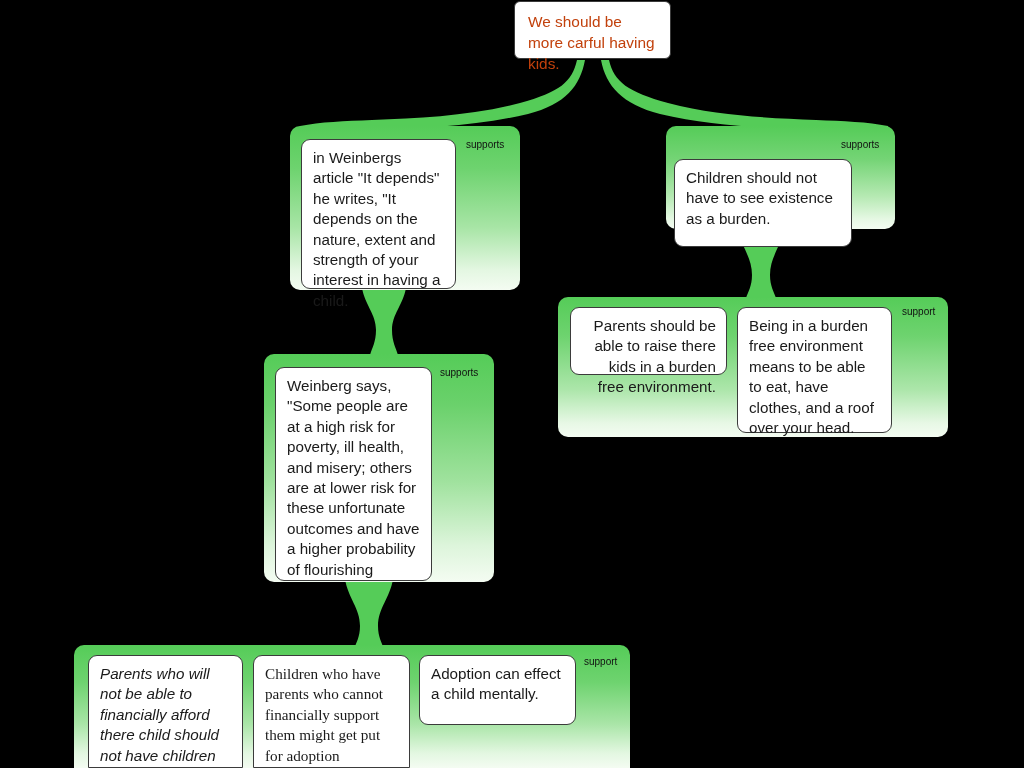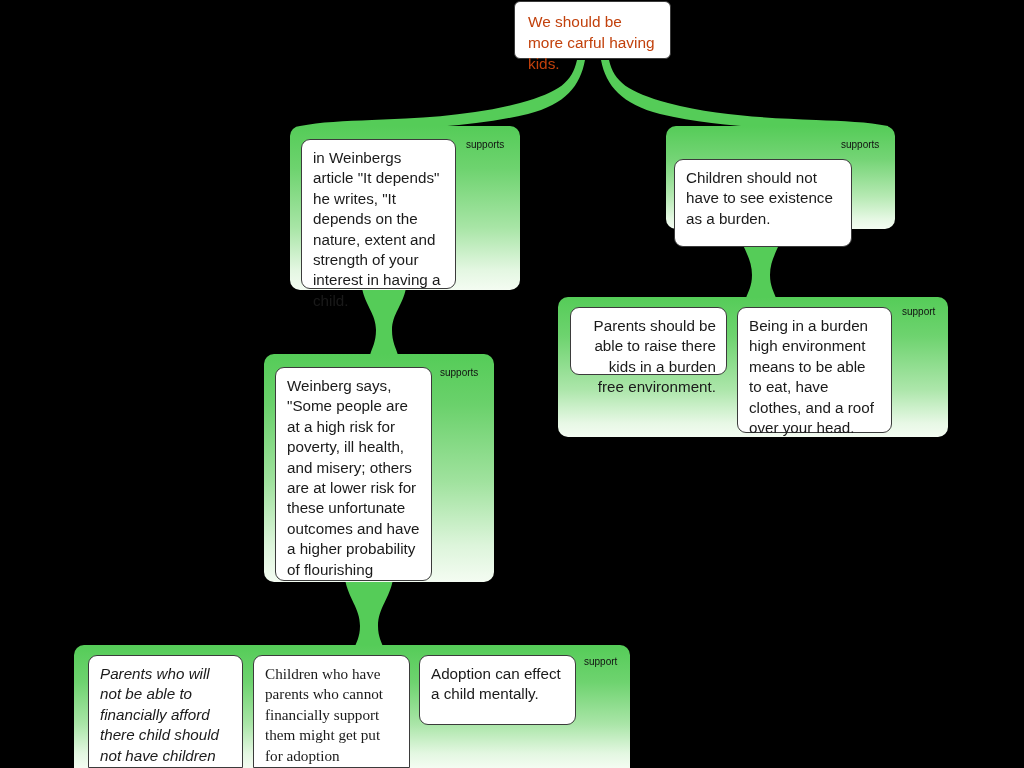--- a/index.html
+++ b/index.html
@@ -149,21 +149,21 @@
     <span>Weinberg says, "Some people are at a high risk for poverty, ill health, and misery; others are at lower risk for these unfortunate outcomes and have a higher probability of flourishing</span>
   </div>
 
   <div class="panel" style="left:558px; top:297px; width:390px; height:140px;
               background: linear-gradient(to bottom, #55cc58 0%, #6ed36f 28%, #ace6aa 66%, #e7f8e5 90%, #f4fcf2 100%);"></div>
   <div class="panel-label" style="left:902px; top:305px;">support</div>
   <div class="card" style="left:570px; top:307px; width:157px; height:68px;text-align:right;">
     <span>Parents should be able to raise there kids in a burden free environment.</span>
   </div>
   <div class="card" style="left:737px; top:307px; width:155px; height:126px;">
-    <span>Being in a burden high environment means to be able to eat, have clothes, and a roof over your head.</span>
+    <span>Being in a burden free environment means to be able to eat, have clothes, and a roof over your head.</span>
   </div>
 
   <div class="panel clip-bottom" style="left:74px; top:645px; width:556px; height:123px;
               background: linear-gradient(to bottom, #55cc58 0%, #6ed36f 30%, #a9e5a7 64%, #e3f7e1 88%, #f4fcf2 100%);"></div>
   <div class="panel-label" style="left:584px; top:655px;">support</div>
   <div class="card clip-bottom" style="left:88px; top:655px; width:155px; height:113px;font-style:italic;">
     <span>Parents who will not be able to financially afford there child should not have children</span>
   </div>
   <div class="card clip-bottom" style="left:253px; top:655px; width:157px; height:113px;font-family:Liberation Serif, serif;">
     <span>Children who have parents who cannot financially support them might get put for adoption</span>

